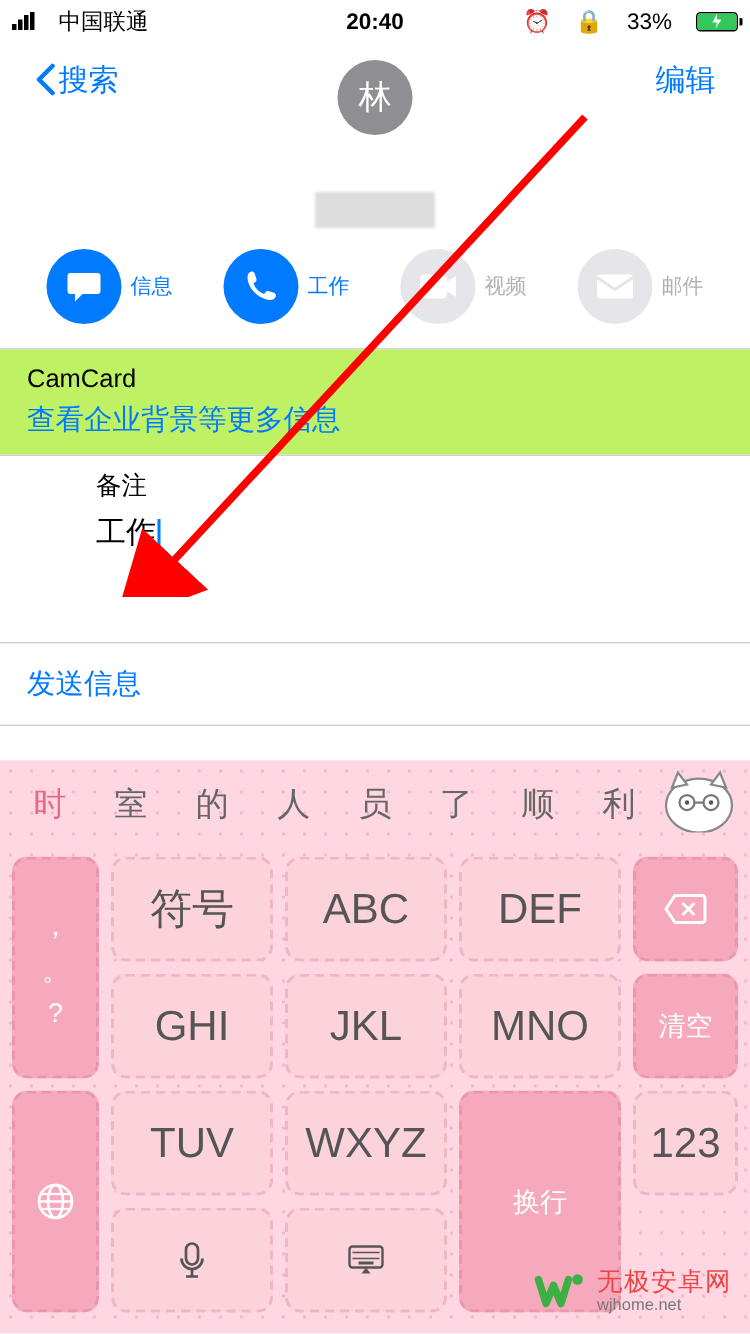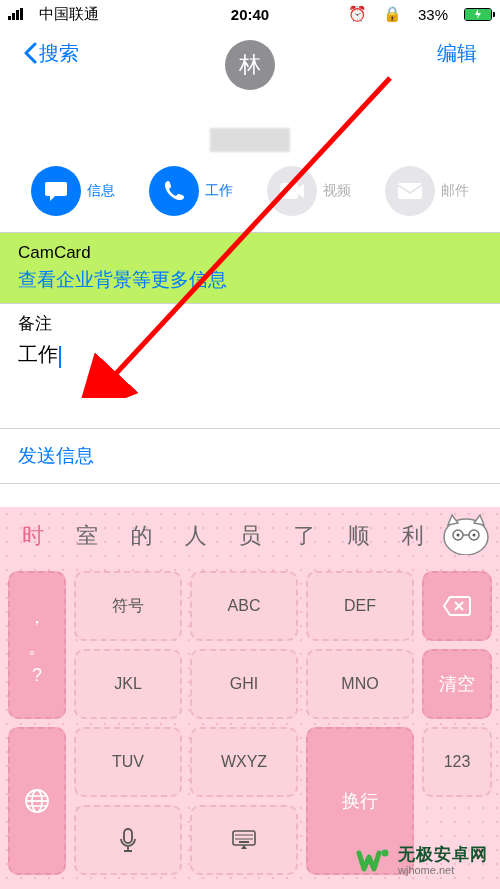--- a/index.html
+++ b/index.html
@@ -33,48 +33,48 @@
   .action-circle.inactive { background:#e5e5ea; }
   .action-label { font-size:14px; }
   .action-label.active { color:#007aff; }
   .action-label.inactive { color:#b0b0b5; }
 
   
   .divider { height:1px; background:#d1d1d6; }
   .cell { padding:10px 18px; background:#bef264; }
   .cell-title { font-size:17px; color:#000; margin-bottom:4px; }
   .cell-link { font-size:19px; color:#007aff; }
-  .notes-area { padding:8px 18px 60px; }
+  .notes-area { padding:8px 18px 60px;margin-left:46px; }
   .notes-label { font-size:17px; color:#000; margin-bottom:6px; }
   .notes-value { font-size:20px; color:#000; display:inline-block; }
   .cursor { display:inline-block; width:2px; height:22px; background:#007aff; vertical-align:middle; margin-left:1px;}
   .send-cell { padding:14px 18px; font-size:19px; color:#007aff; }
 
   
   .arrow-svg { position:absolute; top:68px; left:80px; pointer-events:none; }
 
   
   .kbd { position:absolute; bottom:0; left:0; right:0; height:382px; background:#ffd7e2; background-image: radial-gradient(#f5b8ca 1px, transparent 1px); background-size: 14px 14px; }
   .cand-bar { height:58px; display:flex; align-items:center; padding:0 6px; gap:0; }
   .cand { flex:1; text-align:center; font-size:22px; color:#666; }
   .cand.primary { color:#e86a8a; font-weight:500; }
   .cat-face { position:absolute; right:6px; top:4px; width:56px; height:44px; }
 
   .kbd-grid { display:grid; grid-template-columns: 58px 1fr 1fr 1fr 70px; grid-template-rows: repeat(4, 70px); gap:8px; padding:6px 8px 8px; }
-  .key { background:#fcd3db; border-radius:10px; display:flex; align-items:center; justify-content:center; font-size:16px; color:#555; border:2px dashed rgba(200,100,130,0.25); }
+  .key { background:#fcd3db; border-radius:10px; display:flex; align-items:center; justify-content:center; font-size:28px; color:#555; border:2px dashed rgba(200,100,130,0.25); }
   .key.side { background:#f6a9bd; color:#fff; font-size:18px; }
   .key.punc { grid-row: span 2; flex-direction:column; gap:6px; font-size:18px;}
   .key.tall { grid-row: span 2; }
   .key.globe { font-size:22px; }
 
   
   .watermark { position:absolute; bottom:8px; right:8px; display:flex; align-items:center; gap:6px; background:rgba(255,255,255,0.0); padding:2px 4px;}
   .wm-logo { width:36px; height:36px; }
   .wm-text { display:flex; flex-direction:column; line-height:1.1; }
-  .wm-text .t1 { font-size:17px; font-weight:700; color:#14532d; letter-spacing:1px;}
+  .wm-text .t1 { font-size:17px; font-weight:400; color:#ef4444; letter-spacing:1px;}
   .wm-text .t2 { font-size:11px; color:#777; }
 </style>
 </head>
 <body>
 
 <div class="status-bar">
   <div class="status-left">
     <span class="signal-bars">
         <span></span>
         <span></span>
@@ -203,22 +203,22 @@
     <div class="key">符号</div>
     <div class="key">ABC</div>
     <div class="key">DEF</div>
     <div class="key side">
       <svg width="30" height="22" viewBox="0 0 30 22">
           <path d="M8 2 H26 A2 2 0 0 1 28 4 V18 A2 2 0 0 1 26 20 H8 L2 11 Z" fill="none" stroke="#fff" stroke-width="2"></path>
           <path d="M13 7 L21 15 M21 7 L13 15" stroke="#fff" stroke-width="2"></path>
         </svg>
     </div>
 
+    <div class="key">GHI</div>
     <div class="key">JKL</div>
-    <div class="key">GHI</div>
     <div class="key">MNO</div>
     <div class="key side">清空</div>
 
     <div class="key side tall globe">
       <svg width="26" height="26" viewBox="0 0 26 26">
           <circle cx="13" cy="13" r="11" fill="none" stroke="#fff" stroke-width="1.8"></circle>
           <ellipse cx="13" cy="13" rx="5" ry="11" fill="none" stroke="#fff" stroke-width="1.8"></ellipse>
           <line x1="2" y1="13" x2="24" y2="13" stroke="#fff" stroke-width="1.8"></line>
           <line x1="3" y1="8" x2="23" y2="8" stroke="#fff" stroke-width="1.5"></line>
           <line x1="3" y1="18" x2="23" y2="18" stroke="#fff" stroke-width="1.5"></line>

